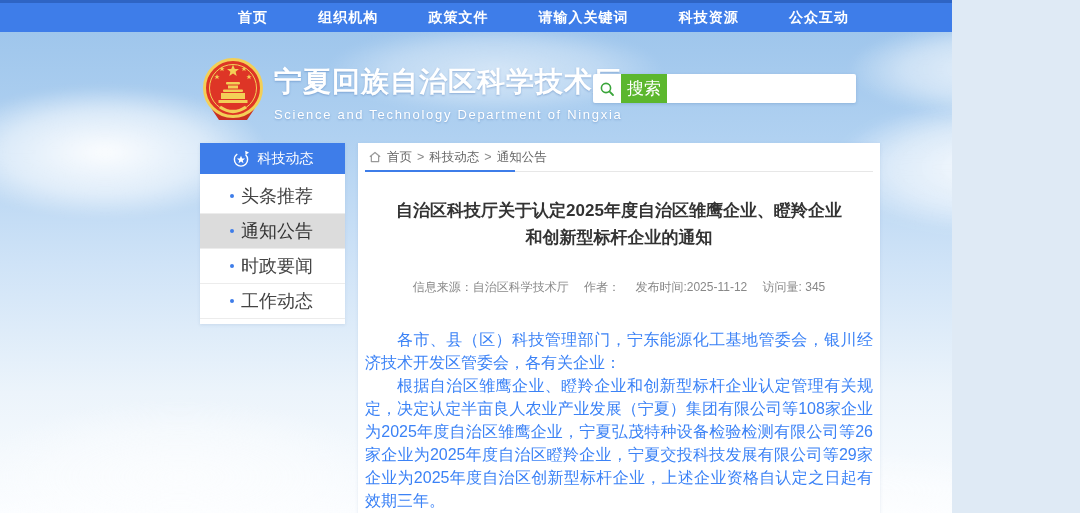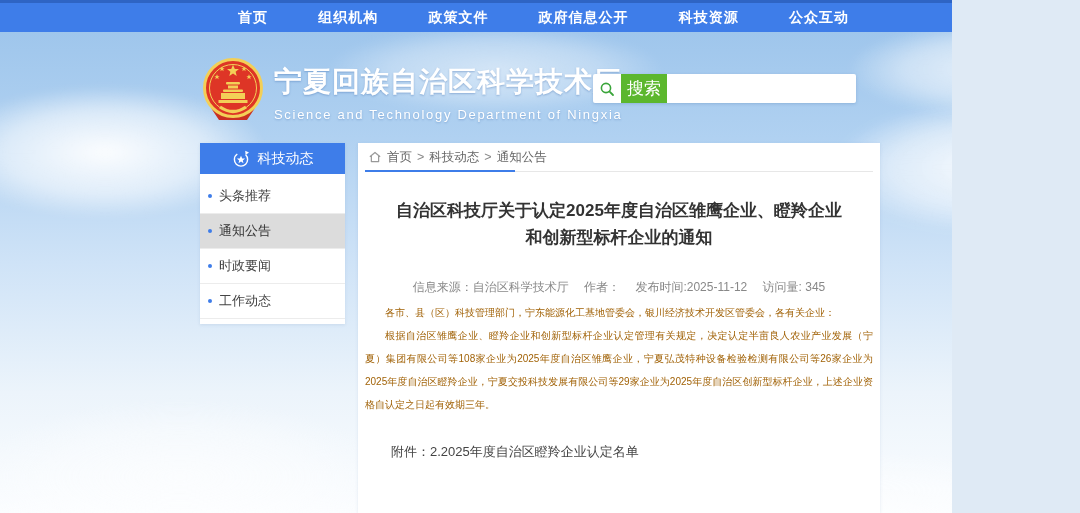--- a/index.html
+++ b/index.html
@@ -54,59 +54,59 @@
   .search-btn { flex:0 0 46px; background:var(--search_green); color:#fff; border:none;
                 font-size:17px; cursor:pointer; font-family:inherit; }
 
   
   .content { display:flex; align-items:flex-start; }
   .sidebar { width:145px; background:#fff; margin-right:13px; padding-bottom:5px;
              box-shadow:0 1px 3px rgba(90,120,160,.15); }
   .sidebar-head { height:31px; background:var(--nav_blue); color:#fff; display:flex;
                   align-items:center; justify-content:center; gap:8px; font-size:14px; }
   .side-list { padding-top:5px; }
-  .side-item { height:35px; display:flex; align-items:center; padding-left:8px;
-               font-size:13px; color:#444; border-bottom:1px solid #ececec; cursor:pointer; }
+  .side-item { height:35px; display:flex; align-items:center; padding-left:30px;
+               font-size:18px; color:#444; border-bottom:1px solid #ececec; cursor:pointer; }
   .side-item .dot { width:4px; height:4px; border-radius:50%; background:var(--nav_blue);
                     margin-right:7px; flex:0 0 auto; }
   .side-item.active { background:var(--active_gray); color:#333; }
 
   .main { flex:1; background:#fff; min-height:370px; padding:0 7px 20px 7px;
           box-shadow:0 1px 3px rgba(90,120,160,.15); }
   .breadcrumb { position:relative; height:29px; display:flex; align-items:center; gap:5px;
                 font-size:12.5px; color:#666; border-bottom:1px solid #e7e7e7; padding-left:3px; }
   .breadcrumb::after { content:""; position:absolute; left:0; bottom:-1px; width:150px;
                        height:2px; background:var(--nav_blue); }
   .breadcrumb a { color:#666; text-decoration:none; cursor:pointer; }
   .breadcrumb .sep { color:#888; }
 
   .article-title { margin-top:25px; text-align:center; font-size:17px; font-weight:bold;
                    color:#333; line-height:27px; }
   .article-title span { display:block; }
   .article-meta { margin-top:28px; text-align:center; font-size:12px; color:#888; }
   .article-meta span { margin:0 6px; }
-  .article-body { margin-top:5px; font-size:10px; color:#a16207; line-height:23px;
+  .article-body { margin-top:32px; font-size:16px; color:#3b82f6; line-height:23px;
                   text-align:justify; }
   .article-body p { text-indent:2em; }
   .attachments { margin-top:24px; display:flex; font-size:13px; color:#444;
                  line-height:23px; padding-left:2em; }
   .attachments .att-label { white-space:nowrap; }
   .attachments .att-list div { cursor:pointer; }
 </style>
 </head>
 <body>
 
 <div class="stage">
 
   <nav class="topnav">
     <div class="topnav-inner">
       <a>首页</a>
       <a>组织机构</a>
       <a>政策文件</a>
-      <a>政府信息公开</a>
+      <a>请输入关键词</a>
       <a>科技资源</a>
       <a>公众互动</a>
     </div>
   </nav>
 
   <div class="sky">
     <div class="cloud c1"></div>
     <div class="cloud c2"></div>
     <div class="cloud c3"></div>
     <div class="cloud c4"></div>

